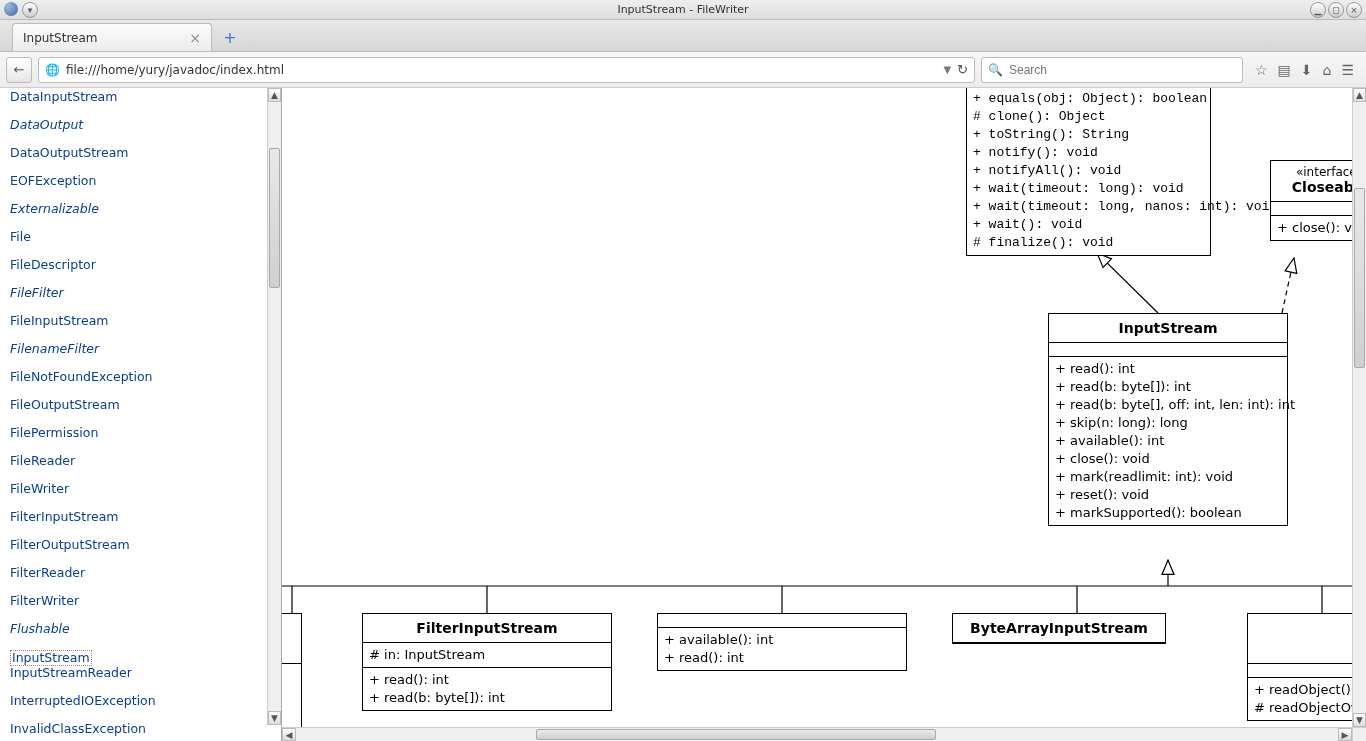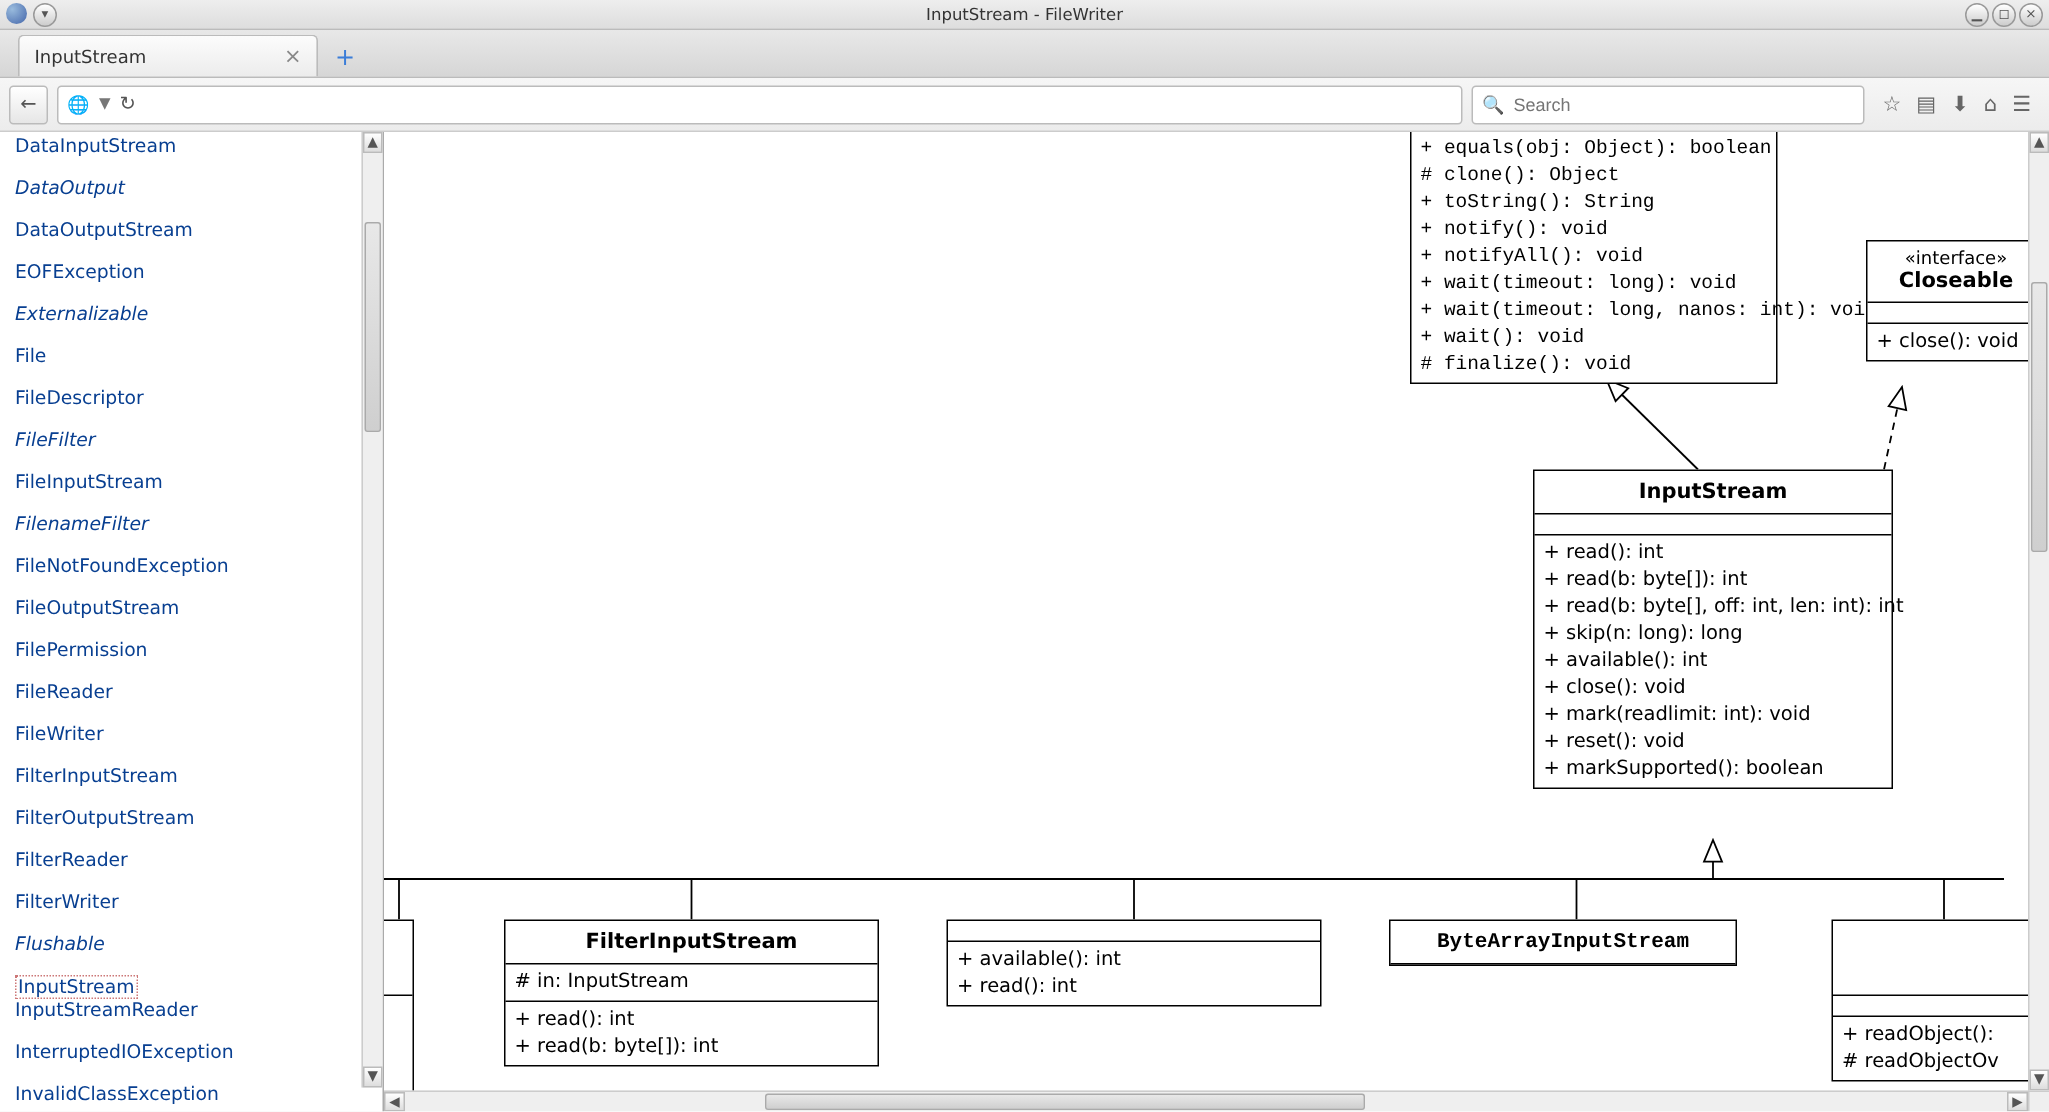--- a/index.html
+++ b/index.html
@@ -29,21 +29,21 @@
 .urlbar .dd { color: #777; font-size: 10px; cursor: pointer; }
 .urlbar .reload { color: #555; font-size: 13px; cursor: pointer; }
 .searchbar { width: 262px; height: 26px; border: 1px solid #bbb; background: #fff; border-radius: 3px; display: flex; align-items: center; padding: 0 6px; gap: 6px; }
 .searchbar input { border: none; outline: none; flex: 1; font-size: 12px; color: #888; }
 .searchbar .mag { color: #888; font-size: 12px; }
 .tool-icons { display: flex; gap: 10px; padding: 0 6px; }
 .tool-icons span { color: #666; font-size: 14px; cursor: pointer; }
 
 
 .content { display: flex; height: 653px; background: #fff; }
-.sidebar { width: 256px; border-right: 1px solid #aaa; display: flex; flex-direction: column; background: #fff; position: relative; }
+.sidebar { width: 282px; border-right: 1px solid #aaa; display: flex; flex-direction: column; background: #fff; position: relative; }
 .sidebar-inner { flex: 1; overflow: hidden; padding: 2px 0 2px 10px; }
 .sidebar-inner .cls { display: block; color: #083f91; font-size: 12.5px; line-height: 14px; cursor: pointer; }
 .sidebar-inner .cls.italic { font-style: italic; }
 .sidebar-inner .cls.selected { border: 1px dotted #c77; padding: 0 1px; display: inline-block; }
 .sidebar-scroll { position: absolute; right: 0; top: 0; bottom: 16px; width: 14px; background: #efefef; border-left: 1px solid #ccc; }
 .sidebar-scroll .arrow { height: 14px; background: linear-gradient(#fff,#ddd); border: 1px solid #bbb; display:flex; align-items:center; justify-content:center; font-size:9px; color:#555; cursor:pointer; }
 .sidebar-scroll .thumb { position: absolute; left:1px; right:1px; top: 60px; height: 140px; background: linear-gradient(#e8e8e8,#cfcfcf); border: 1px solid #aaa; border-radius: 2px; cursor:pointer; }
 
 .main { flex: 1; position: relative; overflow: hidden; background: #fff; }
 .diagram { position: absolute; left: 0; top: 0; width: 2000px; height: 1200px; }
@@ -89,20 +89,21 @@
   </div>
   <div class="newtab">+</div>
 </div>
 
 <div class="navbar">
   <div class="nav-btn">
     <span>←</span>
   </div>
   <div class="urlbar">
     <span class="globe">🌐</span>
+    <span class="url-text">file:///home/yury/javadoc/index.html</span>
     <span class="dd">▼</span>
     <span class="reload">↻</span>
   </div>
   <div class="searchbar">
     <span class="mag">🔍</span>
     <input type="text" placeholder="Search" style="">
   </div>
   <div class="tool-icons">
     <span>☆</span>
     <span>▤</span>
@@ -174,21 +175,21 @@
         <div class="title">FilterInputStream</div>
         <div class="sect" id="filter-fields"># in: InputStream</div>
         <div class="sect" id="filter-methods">+ read(): int<br>+ read(b: byte[]): int</div>
       </div>
 
       <div class="uml" style="left:375px; top:525px; width:250px;">
         <div class="sect empty"></div>
         <div class="sect" id="sequence-methods">+ available(): int<br>+ read(): int</div>
       </div>
 
-      <div class="uml" style="left:670px; top:525px; width:232px;font-family:Liberation Mono, monospace;">
+      <div class="uml" style="left:670px; top:525px; width:214px;">
         <div class="title">ByteArrayInputStream</div>
       </div>
 
       <div class="uml" style="left:965px; top:525px; width:150px;">
         <div class="title" style="height:50px"></div>
         <div class="sect empty"></div>
         <div class="sect" id="objinput-methods">+ readObject():<br># readObjectOv</div>
       </div>
 
     </div>

